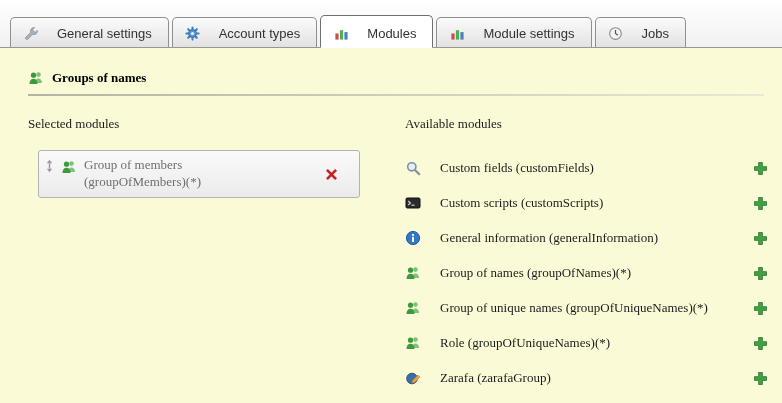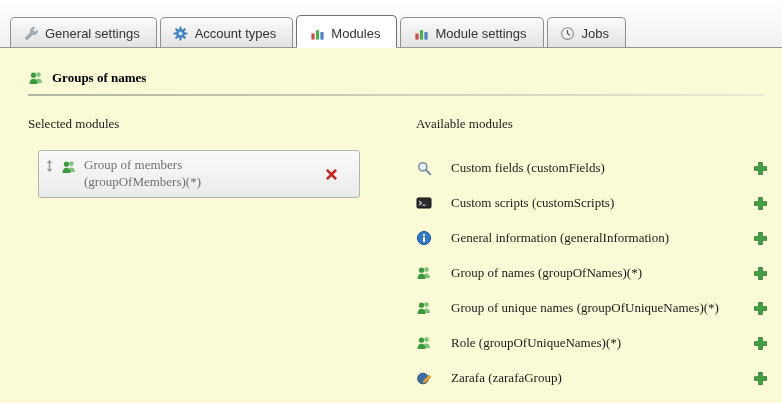--- a/index.html
+++ b/index.html
@@ -16,21 +16,21 @@
     padding: 14px 0 0 10px;
     background: linear-gradient(#ffffff, #f1f1f1);
     border-bottom: 1px solid #979797;
     display: flex;
     align-items: flex-end;
     gap: 3px;
   }
   .tab {
     display: inline-flex;
     align-items: center;
-    gap: 6px;
+    gap: 18px;
     padding: 7px 16px 6px 12px;
     border: 1px solid #8f8f8f;
     border-bottom: none;
     border-radius: 5px 5px 0 0;
     background: linear-gradient(#fbfbfb, #e2e2e2);
     color: #333;
     cursor: pointer;
     white-space: nowrap;
   }
   .tab.active {
@@ -61,21 +61,21 @@
   .section-line {
     height: 2px;
     margin: 2px 18px 0 28px;
     background: linear-gradient(to right, #b4b4a2, #e9e8d2);
   }
   .columns {
     display: flex;
     margin: 20px 0 0 28px;
   }
   .col-left  { width: 352px; }
-  .col-right { flex: 1; margin-left: 36px; padding-right: 14px; }
+  .col-right { flex: 1; margin-left: 25px; padding-right: 14px; }
   .col-title { color: #1c1c1c; }
   .col-left  .col-title { margin-bottom: 18px; }
   .col-right .col-title { margin-bottom: 25px; }
   
   .selected-item {
     width: 322px;
     margin-left: 10px;
     background: linear-gradient(#fafafa, #ebebeb);
     border: 1px solid #b3b3b3;
     border-radius: 3px;

